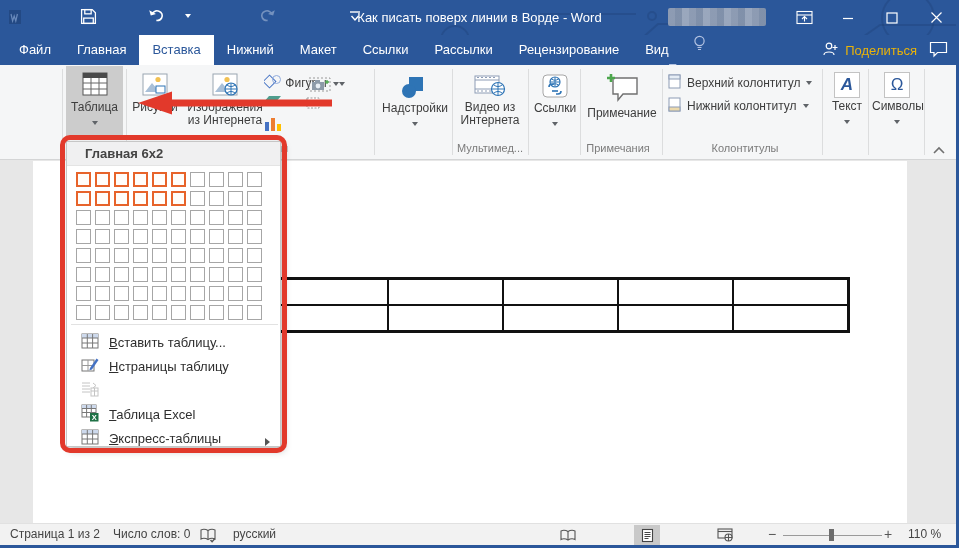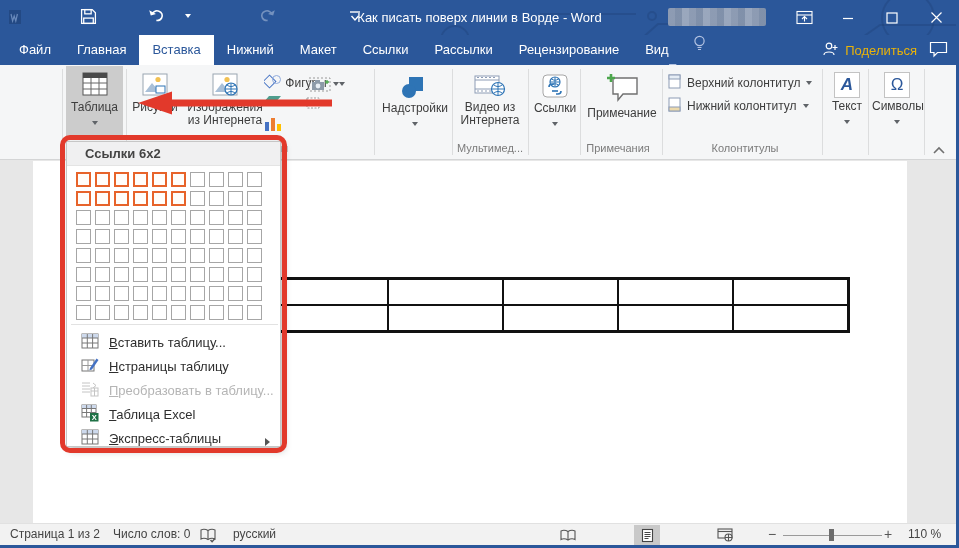--- a/index.html
+++ b/index.html
@@ -406,21 +406,21 @@
             <div class="dtd"></div>
             <div class="dtd"></div>
             <div class="dtd"></div>
             <div class="dtd"></div>
           </div>
         </div>
     </div>
   </div>
 
   <div class="dropdown">
-    <div class="dd-header">Ссылки 6x2</div>
+    <div class="dd-header">Главная 6x2</div>
     <div class="sizegrid">
         <div class="gcell sel"></div>
         <div class="gcell sel"></div>
         <div class="gcell sel"></div>
         <div class="gcell sel"></div>
         <div class="gcell sel"></div>
         <div class="gcell sel"></div>
         <div class="gcell"></div>
         <div class="gcell"></div>
         <div class="gcell"></div>
@@ -522,21 +522,20 @@
 
     <div class="menu-item disabled" style="top:232px">
       <span class="mi-icon">
         <svg width="18" height="18" viewBox="0 0 18 18">
             <path d="M1 3 h8 M1 6 h8 M1 9 h8 M1 12 h8" stroke="#c4c4c4"></path>
             <rect x="10" y="8" width="7" height="8" fill="#fff" stroke="#c4c4c4"></rect>
             <path d="M10 11 h7 M13.5 8 v8" stroke="#c4c4c4"></path>
             <path d="M12 3 l3 2.5 -3 2.5" fill="none" stroke="#c4c4c4"></path>
           </svg>
       </span>
-      <span><span class="accel">П</span><span>реобразовать в таблицу...</span></span>
     </div>
 
     <div class="menu-item" style="top:256px">
       <span class="mi-icon">
         <svg width="18" height="18" viewBox="0 0 18 18">
             <rect x="1" y="1" width="14" height="12" fill="#fff" stroke="#777"></rect>
             <rect x="1" y="1" width="14" height="3.5" fill="#cdd9ec"></rect>
             <path d="M1 4.5 h14 M1 8.5 h14 M5.6 1 v12 M10.3 1 v12" stroke="#777" fill="none"></path>
             <rect x="9" y="9" width="8.5" height="8.5" fill="#1e7145"></rect>
             <text x="13.2" y="15.8" font-size="7.5" font-family="Liberation Sans, sans-serif" font-weight="bold" fill="#fff" text-anchor="middle">X</text>

